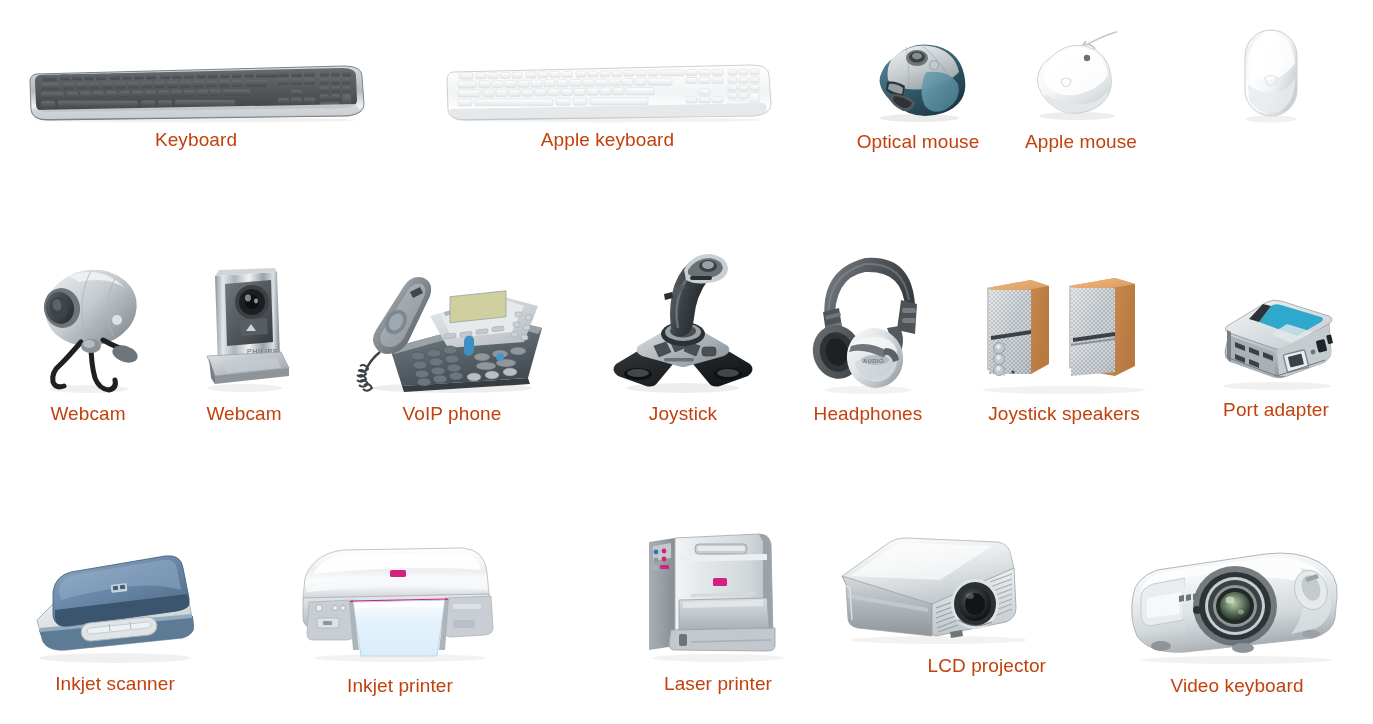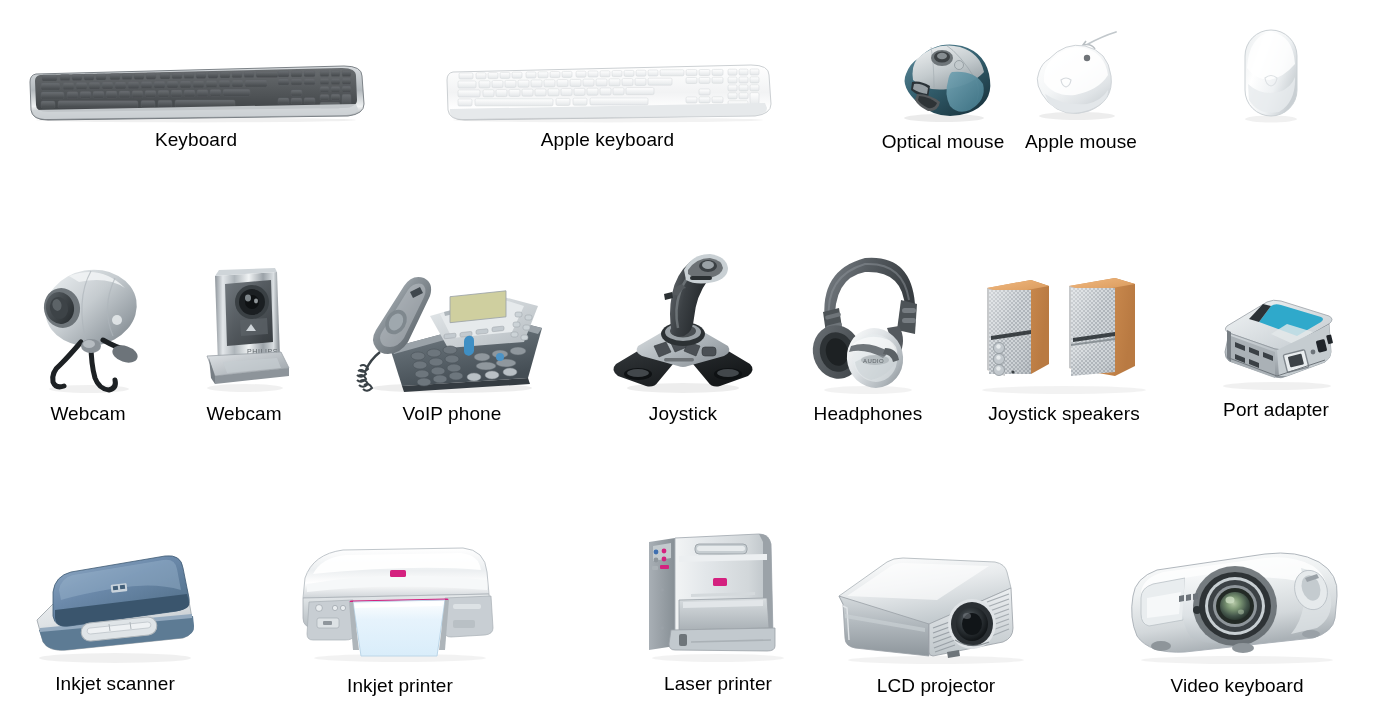--- a/index.html
+++ b/index.html
@@ -1,20 +1,20 @@
 <!DOCTYPE html>
 <html><head>
 <meta charset="utf-8">
 <style>
   html,body{margin:0;padding:0;background:#ffffff;}
   body{width:1373px;height:724px;font-family:"Liberation Sans",sans-serif;overflow:hidden;position:relative;}
   .stage{position:relative;width:1373px;height:724px;background:#fff;}
   .item{position:absolute;display:flex;flex-direction:column;align-items:center;justify-content:flex-end;}
   .art{position:relative;display:block;}
-  .label{margin-top:6px;text-align:center;color:#000000;font-size:19px;line-height:23px;letter-spacing:.1px;white-space:pre-line;font-family:"Liberation Sans",sans-serif;}
+  .label{margin-top:6px;text-align:center;color:#c2410c;font-size:19px;line-height:23px;letter-spacing:.1px;white-space:pre-line;font-family:"Liberation Sans",sans-serif;}
   svg{display:block;overflow:visible;}
 </style>
 </head>
 <body>
 
 <div class="stage">
 
   <div class="item" style="left:16px;top:60px;width:360px;">
     <div class="art">
       <svg width="340" height="62" viewBox="0 0 340 62">
@@ -238,21 +238,21 @@
             <rect x="285" y="40.8" width="20" height="6" rx="1.4"></rect>
           </g>
         </g>
         <path d="M7 49 L322 43 L324 48 Q324 54 310 55 L22 59 Q8 59 7 51Z" fill="#e6e9eb"></path>
         <ellipse cx="165" cy="60" rx="155" ry="2.4" fill="#000" opacity="0.05"></ellipse>
       </svg>
     </div>
     <div class="label">Apple keyboard</div>
   </div>
 
-  <div class="item" style="left:873px;top:32px;width:140px;">
+  <div class="item" style="left:848px;top:32px;width:140px;">
     <div class="art">
       <svg width="115" height="92" viewBox="0 0 115 92">
         <defs>
           <linearGradient id="omBody" x1="0.1" y1="0" x2="0.9" y2="1">
             <stop offset="0" stop-color="#5d8a9b"></stop>
               <stop offset="0.45" stop-color="#34606f"></stop>
             <stop offset="1" stop-color="#17303a"></stop>
           </linearGradient>
           <linearGradient id="omTop" x1="0" y1="0" x2="0.6" y2="1">
             <stop offset="0" stop-color="#f2f4f5"></stop>
@@ -850,21 +850,21 @@
         <path d="M48 78 L128 76 L128 82 L48 84Z" fill="#e2e6e9"></path>
 
         <path d="M36 106 L140 104 L140 122 Q140 127 132 127 L40 126 Q34 126 34 120Z" fill="#c2c9ce" stroke="#9aa1a7" stroke-width="0.8"></path>
         <rect x="44" y="110" width="8" height="12" rx="2" fill="#6e757a"></rect>
         <path d="M56 118 L136 116" stroke="#aab1b6" stroke-width="1.6"></path>
       </svg>
     </div>
     <div class="label">Laser printer</div>
   </div>
 
-  <div class="item" style="left:826px;top:552px;width:220px;">
+  <div class="item" style="left:826px;top:532px;width:220px;align-items:flex-end;">
     <div class="art">
       <svg width="214" height="116" viewBox="0 0 214 116">
         <defs>
           <linearGradient id="lcdTop" x1="0" y1="0" x2="0.4" y2="1">
             <stop offset="0" stop-color="#ffffff"></stop>
               <stop offset="0.5" stop-color="#e8ebed"></stop>
               <stop offset="1" stop-color="#c4cbcf"></stop>
           </linearGradient>
           <linearGradient id="lcdSide" x1="0" y1="0" x2="0" y2="1">
             <stop offset="0" stop-color="#d5dadd"></stop>

